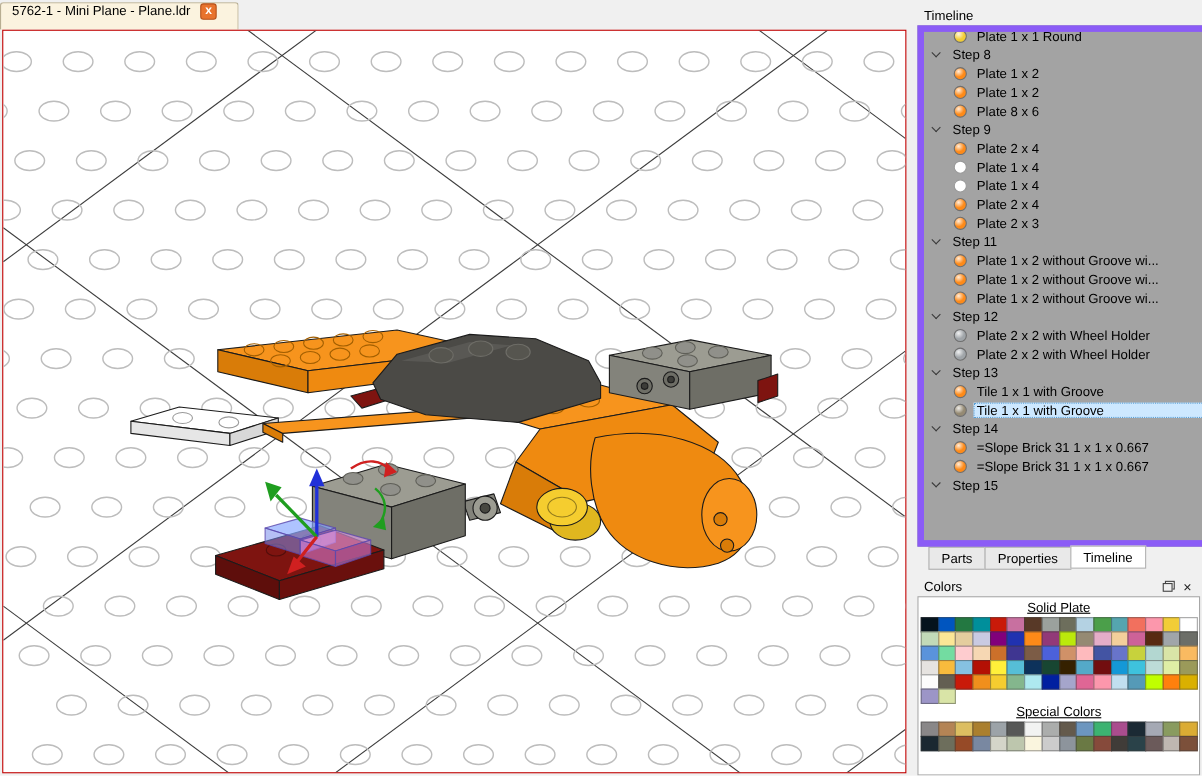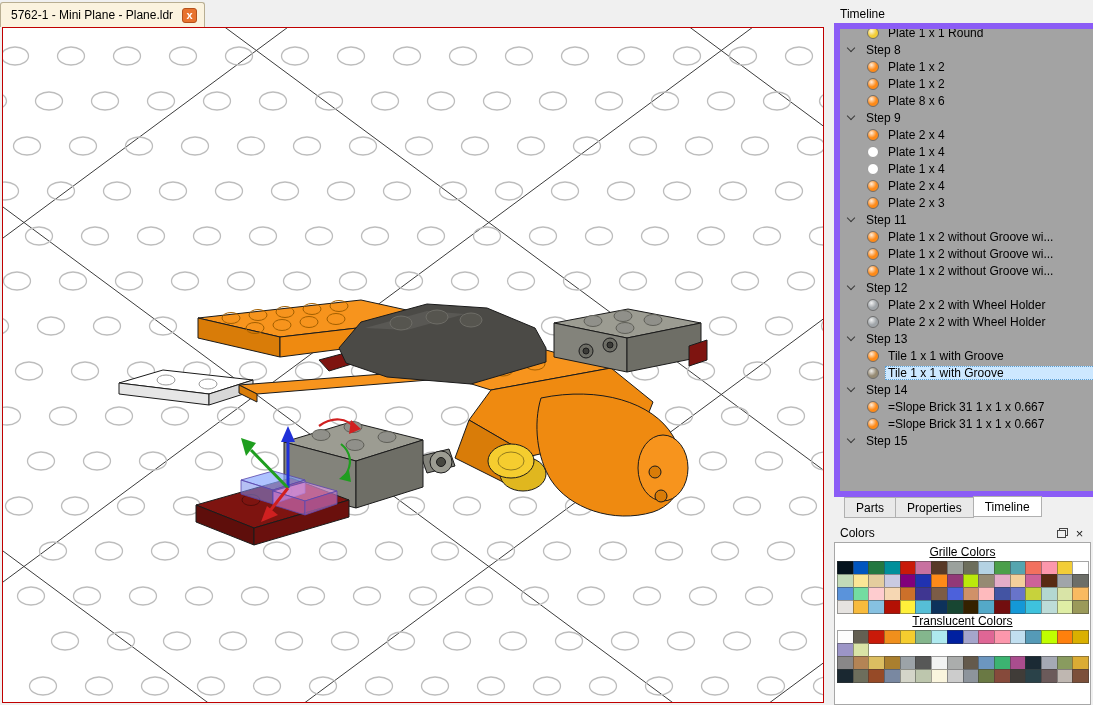--- a/index.html
+++ b/index.html
@@ -2,22 +2,22 @@
 <html style="--orange: #F7941D; --orange_mid: #EF8A10; --orange_dark: #D97C08; --gray_light: #9C9C92; --gray_mid: #83837B; --gray_dark: #6E6E66; --dark_red: #7E1410; --dark_red_dark: #5E0E0B; --yellow: #F5CD2F; --yellow_dark: #E0B71F; --canopy: #4B4A46; --white_part: #FFFFFF; --gizmo_x: #D02020; --gizmo_y: #1F9E1F; --gizmo_z: #2030D8; --stud_outline: #BDBDBD; --grid_line: #3C3C3C; --viewport_border: #C00000;"><head>
 <meta charset="utf-8">
 <style>
   * { margin:0; padding:0; box-sizing:border-box; }
   html,body { width:1093px; height:705px; overflow:hidden; }
   body { font-family:"Liberation Sans", sans-serif; background:#F0F0F0; color:#000; }
   .app { position:relative; width:1093px; height:705px; background:#F0F0F0; font-size:12px; }
 
   
   .doc-tabbar { position:absolute; left:0; top:0; width:830px; height:27px; }
-  .doc-tab { position:absolute; left:0; top:2px; height:25px; display:flex; align-items:center; gap:9px;
-             padding:0 7px 0 10px; background:#FBF3DF; border:1px solid #B8AE92; border-bottom:none;
+  .doc-tab { position:absolute; left:0; top:2px; height:25px; display:flex; gap:9px;
+             padding:0 19px 0 10px; background:#FBF3DF; border:1px solid #B8AE92; border-bottom:none;
              border-radius:3px 3px 0 0; }
   .doc-tab-close { width:15px; height:15px; background:#E8732E; border:1px solid #B4511C; border-radius:3px;
              color:#fff; font-weight:bold; font-size:11px; line-height:13px; text-align:center; }
 
   
   .viewport { position:absolute; left:2px; top:27px; width:822px; height:676px; background:#fff;
               border:1px solid var(--viewport_border, #C00000); }
   .viewport svg { display:block; width:820px; height:674px; }
 
   
@@ -605,21 +605,21 @@
 
   <div class="panel" id="colors-panel">
     <div class="panel-titlebar">
       <span class="panel-title">Colors</span>
       <span class="titlebar-btn">
           <span class="float-icon"></span>
         </span>
       <span class="titlebar-btn close-x">×</span>
     </div>
     <div class="colors-body">
-      <div class="swatch-section-title">Grille Colors</div>
+      <div class="swatch-section-title">Solid Plate</div>
       <div class="swatch-grid" id="solid-grid">
           <div class="swatch" style="background: rgb(5, 19, 29);"></div>
           <div class="swatch" style="background: rgb(0, 85, 191);"></div>
           <div class="swatch" style="background: rgb(35, 120, 65);"></div>
           <div class="swatch" style="background: rgb(0, 143, 155);"></div>
           <div class="swatch" style="background: rgb(201, 26, 9);"></div>
           <div class="swatch" style="background: rgb(200, 112, 160);"></div>
           <div class="swatch" style="background: rgb(88, 57, 39);"></div>
           <div class="swatch" style="background: rgb(155, 161, 157);"></div>
           <div class="swatch" style="background: rgb(109, 110, 92);"></div>
@@ -672,41 +672,41 @@
           <div class="swatch" style="background: rgb(24, 70, 50);"></div>
           <div class="swatch" style="background: rgb(53, 33, 0);"></div>
           <div class="swatch" style="background: rgb(84, 169, 200);"></div>
           <div class="swatch" style="background: rgb(114, 14, 15);"></div>
           <div class="swatch" style="background: rgb(20, 152, 215);"></div>
           <div class="swatch" style="background: rgb(62, 194, 221);"></div>
           <div class="swatch" style="background: rgb(189, 220, 216);"></div>
           <div class="swatch" style="background: rgb(223, 238, 165);"></div>
           <div class="swatch" style="background: rgb(155, 154, 90);"></div>
         </div>
-      <div class="swatch-section-title">Translucent Colors</div>
       <div class="swatch-grid" id="translucent-grid">
           <div class="swatch" style="background: rgb(252, 252, 252);"></div>
           <div class="swatch" style="background: rgb(99, 95, 82);"></div>
           <div class="swatch" style="background: rgb(201, 26, 9);"></div>
           <div class="swatch" style="background: rgb(240, 143, 28);"></div>
           <div class="swatch" style="background: rgb(245, 205, 47);"></div>
           <div class="swatch" style="background: rgb(132, 182, 141);"></div>
           <div class="swatch" style="background: rgb(174, 233, 239);"></div>
           <div class="swatch" style="background: rgb(0, 32, 160);"></div>
           <div class="swatch" style="background: rgb(165, 165, 203);"></div>
           <div class="swatch" style="background: rgb(223, 102, 149);"></div>
           <div class="swatch" style="background: rgb(252, 151, 172);"></div>
           <div class="swatch" style="background: rgb(193, 223, 240);"></div>
           <div class="swatch" style="background: rgb(85, 154, 183);"></div>
           <div class="swatch" style="background: rgb(192, 255, 0);"></div>
           <div class="swatch" style="background: rgb(255, 128, 13);"></div>
           <div class="swatch" style="background: rgb(218, 176, 0);"></div>
           <div class="swatch" style="background: rgb(156, 149, 199);"></div>
           <div class="swatch" style="background: rgb(217, 228, 167);"></div>
         </div>
+      <div class="swatch-section-title">Special Colors</div>
       <div class="swatch-grid" id="special-grid">
           <div class="swatch" style="background: rgb(137, 135, 136);"></div>
           <div class="swatch" style="background: rgb(180, 132, 85);"></div>
           <div class="swatch" style="background: rgb(220, 190, 97);"></div>
           <div class="swatch" style="background: rgb(170, 127, 46);"></div>
           <div class="swatch" style="background: rgb(156, 163, 168);"></div>
           <div class="swatch" style="background: rgb(87, 88, 87);"></div>
           <div class="swatch" style="background: rgb(242, 243, 242);"></div>
           <div class="swatch" style="background: rgb(171, 173, 172);"></div>
           <div class="swatch" style="background: rgb(100, 90, 76);"></div>

